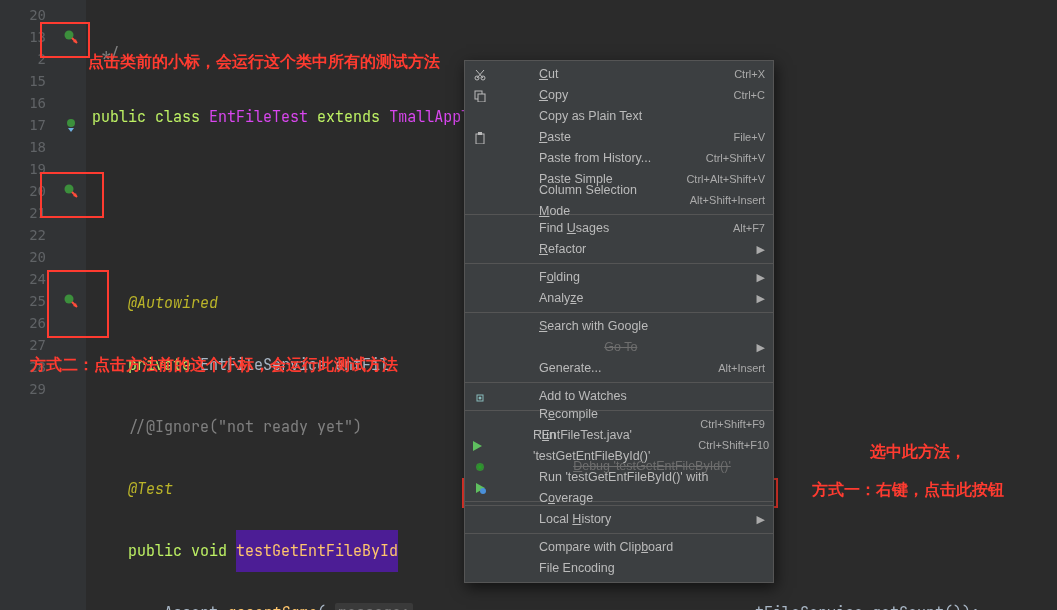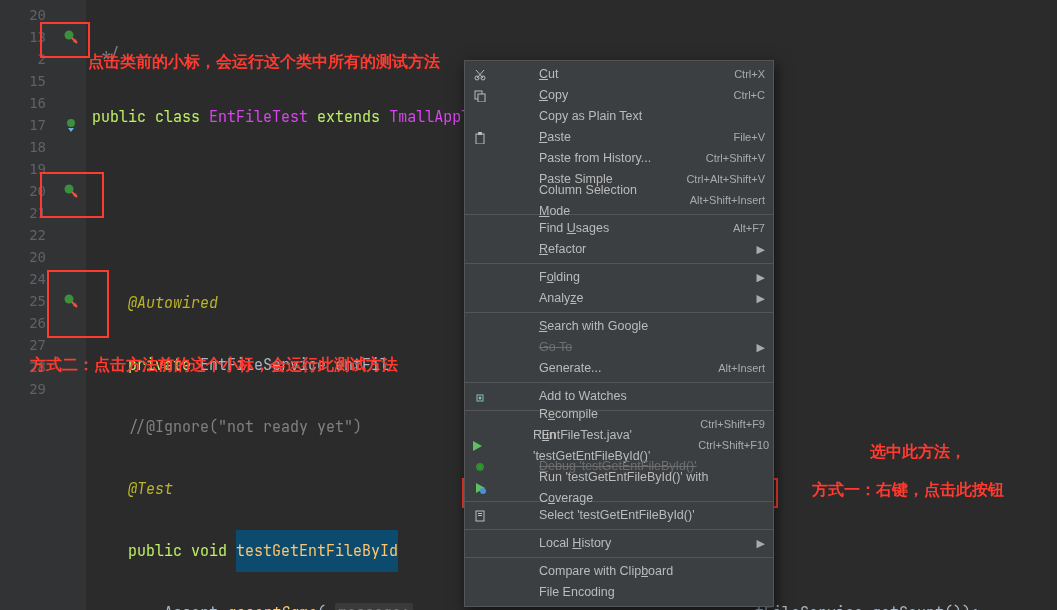--- a/index.html
+++ b/index.html
@@ -63,21 +63,21 @@
     padding-left: 6px;
   }
   .kw { color: #bef264; }
   .annot { color: #bbb529; font-style: italic; }
   .comment { color: #808080; }
   .classname { color: #d946ef; }
   .method { color: #ffc66d; }
   .param-hint { color: #787878; background:#3a3a3a; border-radius:2px; padding:0 3px;}
   .italic { font-style: italic; }
   .caret-sel {
-    background: #0c4a6e;
+    background: #4c1d95;
     padding: 11px 0;
   }
   
   .red-box {
     position: absolute;
     border: 2px solid #ff3b30;
     pointer-events: none;
     z-index: 5;
   }
   .annotation-text {
@@ -122,21 +122,21 @@
   }
   .ctx-item .label { flex: 1; }
   .ctx-item .shortcut { color: #aaaaaa; font-size: 11px; }
   .ctx-item .arrow { color: #aaaaaa; font-size: 11px; margin-left: 6px;}
   .ctx-sep {
     height: 1px;
     background: #555;
     margin: 3px 0;
   }
   .ctx-item.disabled { color: #6e6e6e; }
-  .ctx-item.disabled .strike { text-decoration: line-through; }
+  .ctx-item.disabled .strike { text-decoration: line-through; text-align: center; }
   .underline { text-decoration: underline; }
   svg { display: block; }
 </style>
 </head>
 <body>
 
 <div class="editor">
 
   <div class="gutter">
     <div class="line-number">20</div>
@@ -349,30 +349,20 @@
     <div class="ctx-item">
       <span class="icon-slot">
           <svg width="12" height="12">
             <polygon points="2,1 11,6 2,11" fill="#5fbf5f"></polygon>
             <circle cx="9" cy="9" r="3" fill="#4a90d9"></circle>
           </svg>
         </span>
       <span class="label">Run 'testGetEntFileById()' with C<span class="underline">o</span>verage</span>
     </div>
     <div class="ctx-sep"></div>
-    <div class="ctx-item">
-      <span class="icon-slot">
-          <svg width="12" height="12">
-            <rect x="2" y="1" width="8" height="10" stroke="#bbb" fill="none"></rect>
-            <rect x="4" y="3" width="4" height="1" fill="#bbb"></rect>
-            <rect x="4" y="5" width="4" height="1" fill="#bbb"></rect>
-          </svg>
-        </span>
-      <span class="label">Select 'testGetEntFileById()'</span>
-    </div>
     <div class="ctx-sep"></div>
     <div class="ctx-item">
         <span class="icon-slot"></span>
         <span class="label">Local <span class="underline">H</span>istory</span>
         <span class="arrow">▶</span>
       </div>
     <div class="ctx-sep"></div>
     <div class="ctx-item">
         <span class="icon-slot"></span>
         <span class="label">Compare with Clip<span class="underline">b</span>oard</span>

